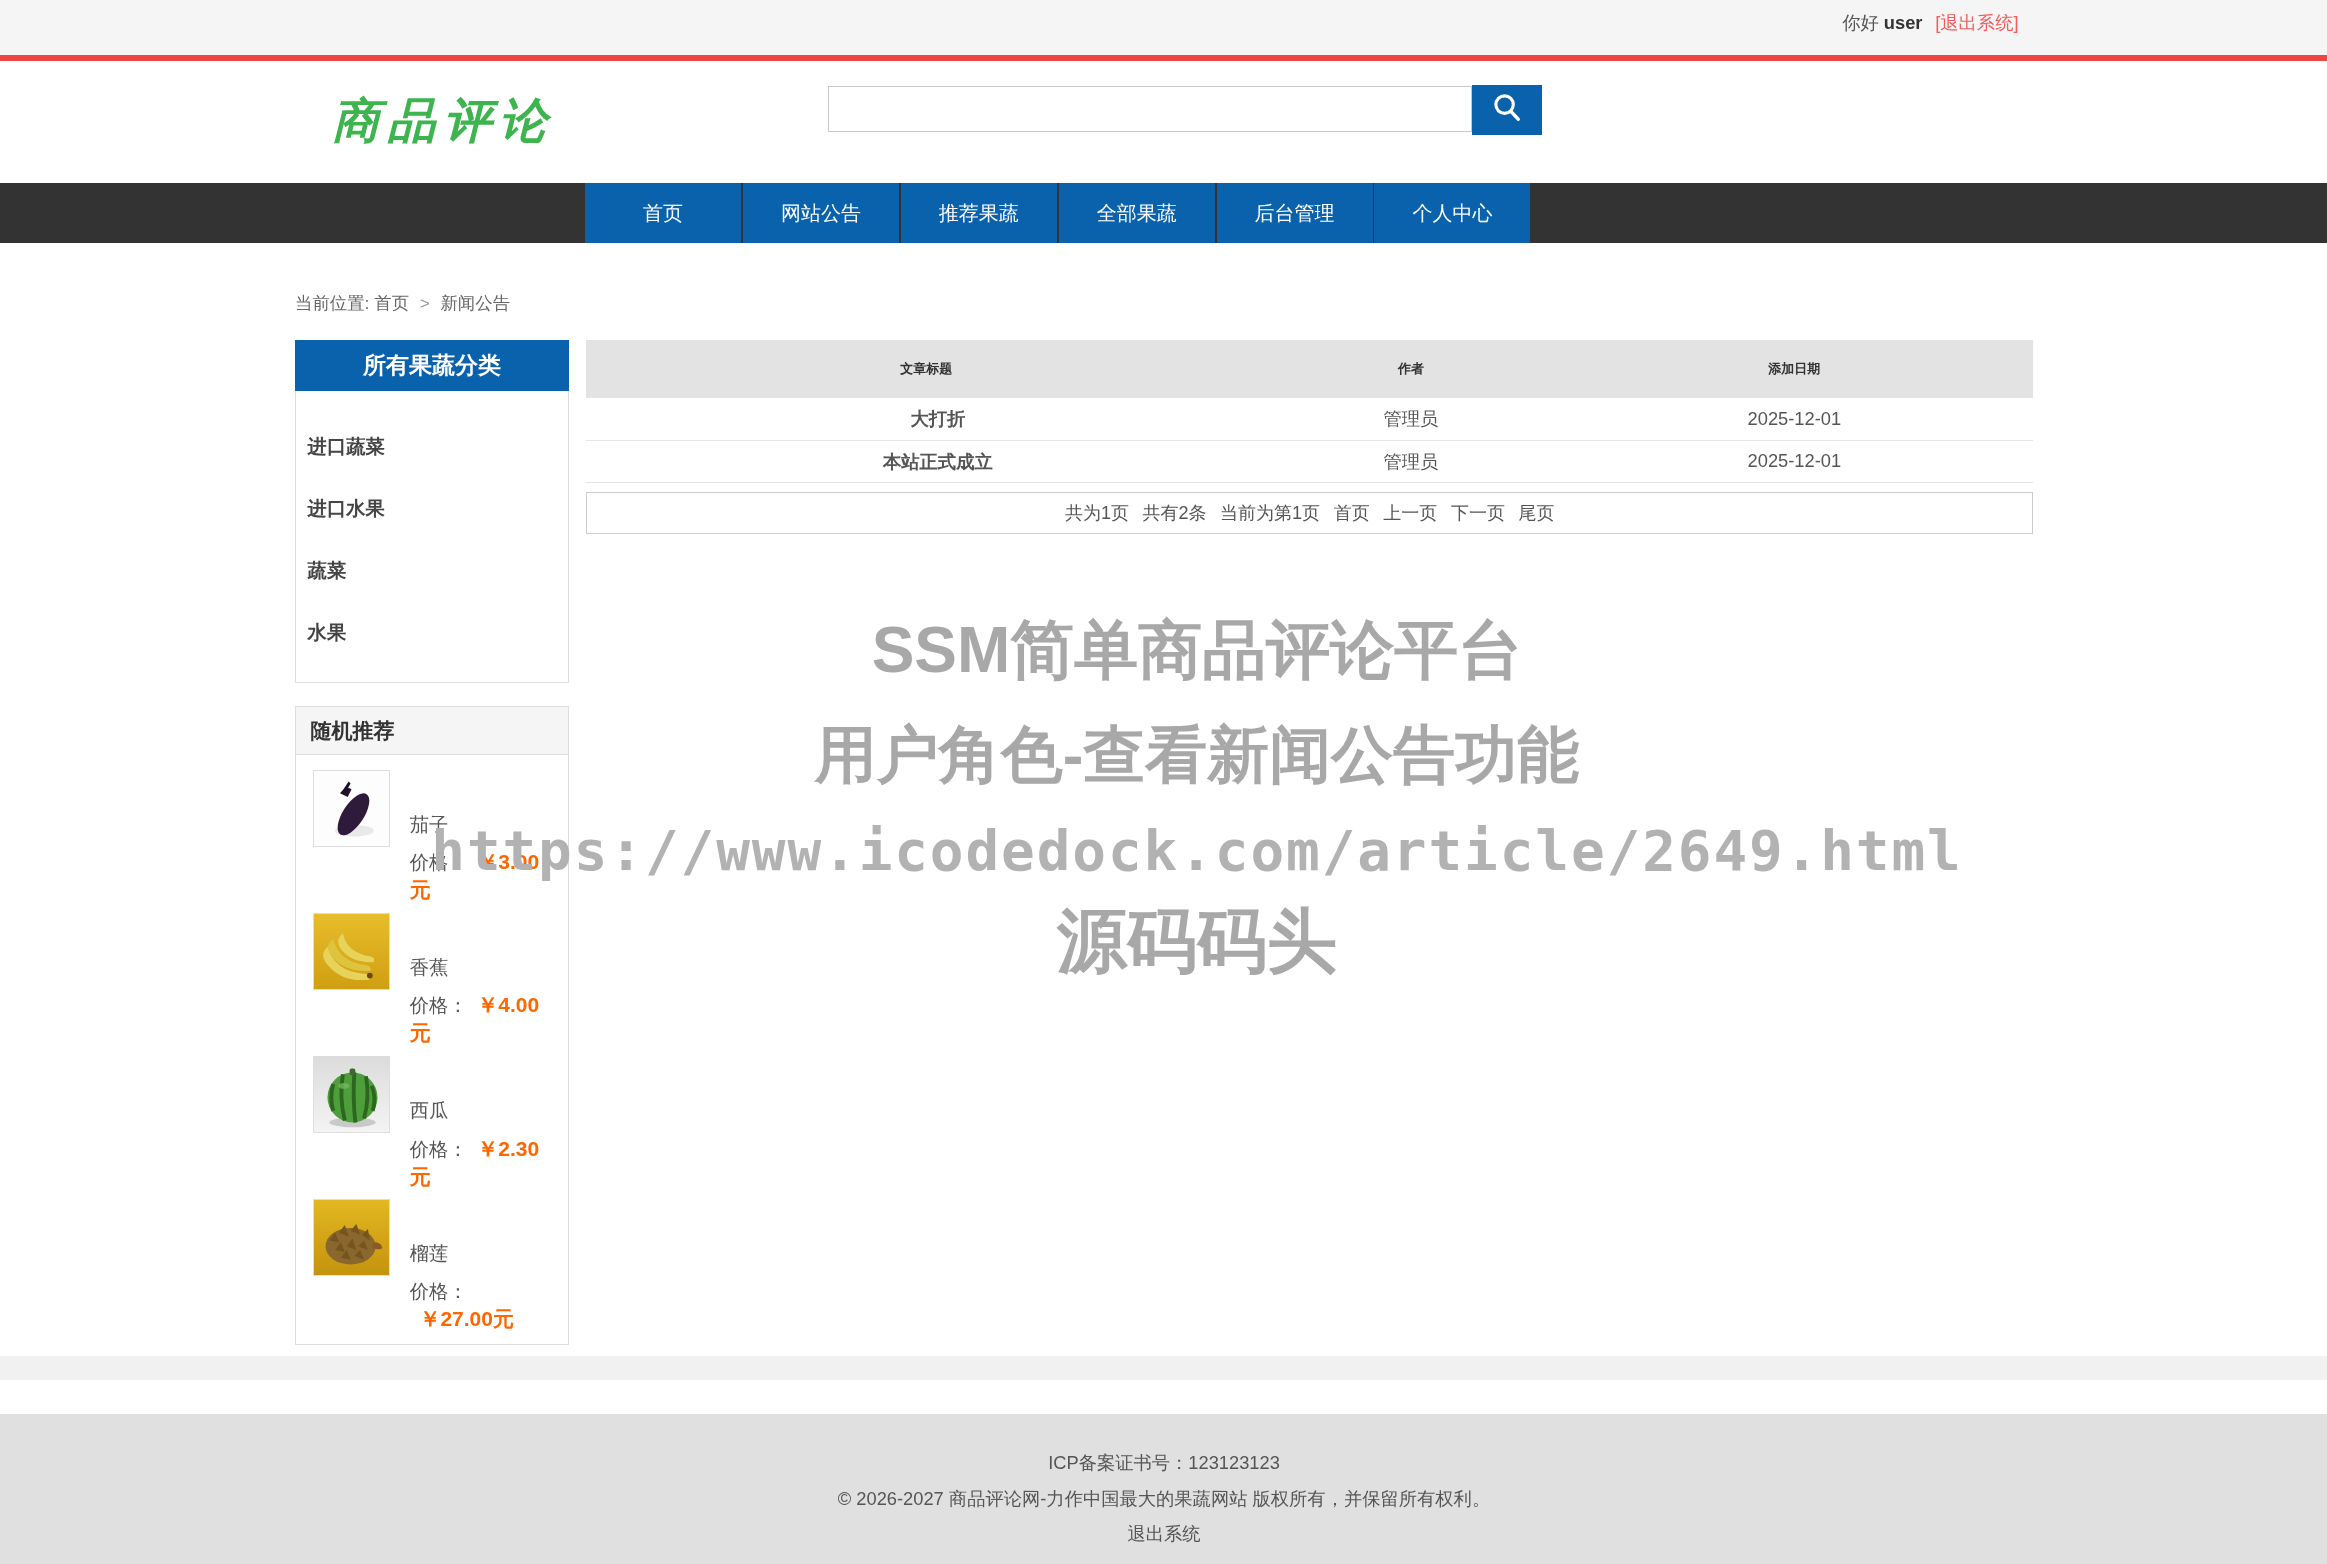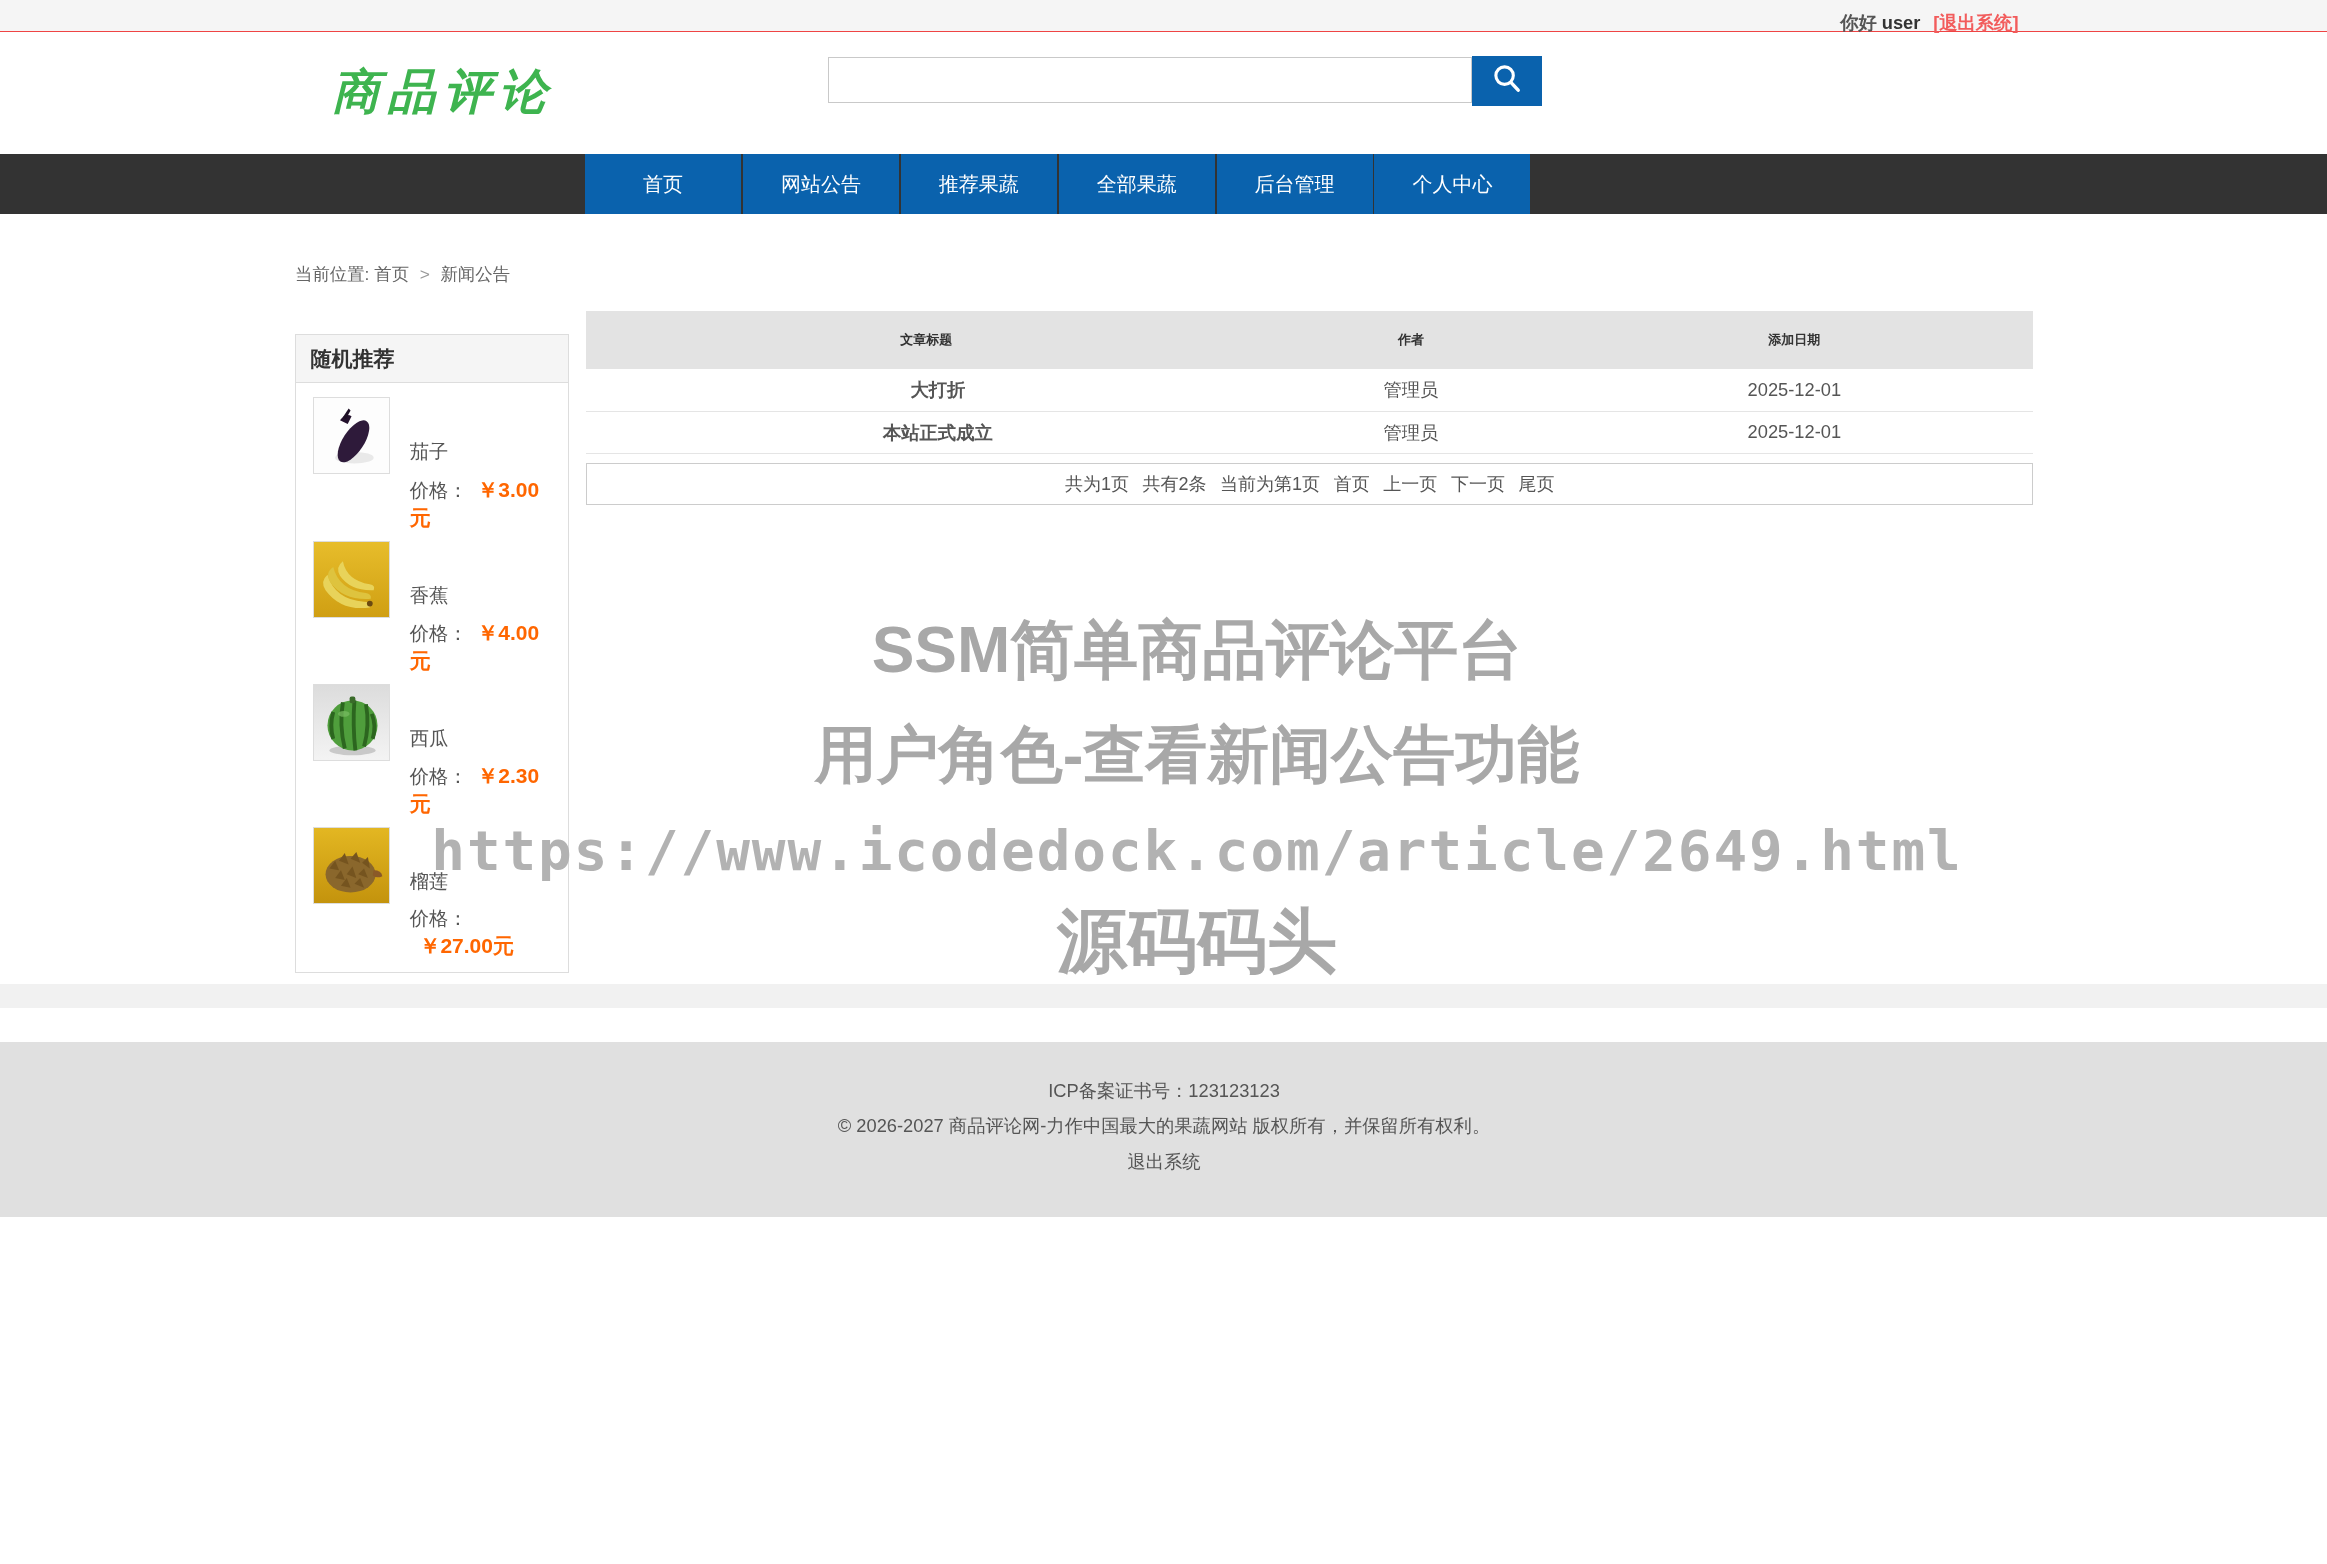--- a/index.html
+++ b/index.html
@@ -7,21 +7,21 @@
   body {
     width: 2328px; height: 1564px;
     font-family: "Liberation Sans", sans-serif;
     background: #ffffff;
     position: relative;
     overflow: hidden;
   }
   .container { width: 1738px; margin: 0 auto; position: relative; }
 
   
-  .topbar { height: 32px; background: #f5f5f5; border-bottom: 1px solid #ef4444; font-weight: bold; }
+  .topbar { height: 61px; background: #f5f5f5; border-bottom: 6px solid #ef4444; }
   .topbar .container { height: 44px; display: flex; align-items: center; justify-content: flex-end; padding-right: 14.5px; }
   .topbar-text { font-size: 18.3px; color: #555; }
   .topbar-text b { color: #333; }
   .logout-link { color: #f25c5c; text-decoration: none; margin-left: 7.7px; cursor: pointer; }
 
   
   .header { height: 122px; background: #fff; }
   .header .container { height: 122px; }
   .logo {
     position: absolute; left: 37px; top: 29px;
@@ -171,20 +171,29 @@
       <span>当前位置:</span>
       <a>首页</a>
       <span class="sep">&gt;</span>
       <span>新闻公告</span>
     </div>
 
     <div class="columns">
 
       <div class="sidebar">
 
+        <div>
+          <div class="cat-header">所有果蔬分类</div>
+          <ul class="cat-list">
+            <li>进口蔬菜</li>
+            <li>进口水果</li>
+            <li>蔬菜</li>
+            <li>水果</li>
+          </ul>
+        </div>
 
         <div class="rec-box">
           <div class="rec-header">随机推荐</div>
           <div class="rec-list">
 
             <div class="rec-item">
               <div class="rec-img">
                 <svg width="77" height="77" viewBox="0 0 80 80">
                   <rect width="80" height="80" fill="#fdfdfd"></rect>
                   <ellipse cx="42" cy="62" rx="20" ry="6" fill="#e9e9e9"></ellipse>

